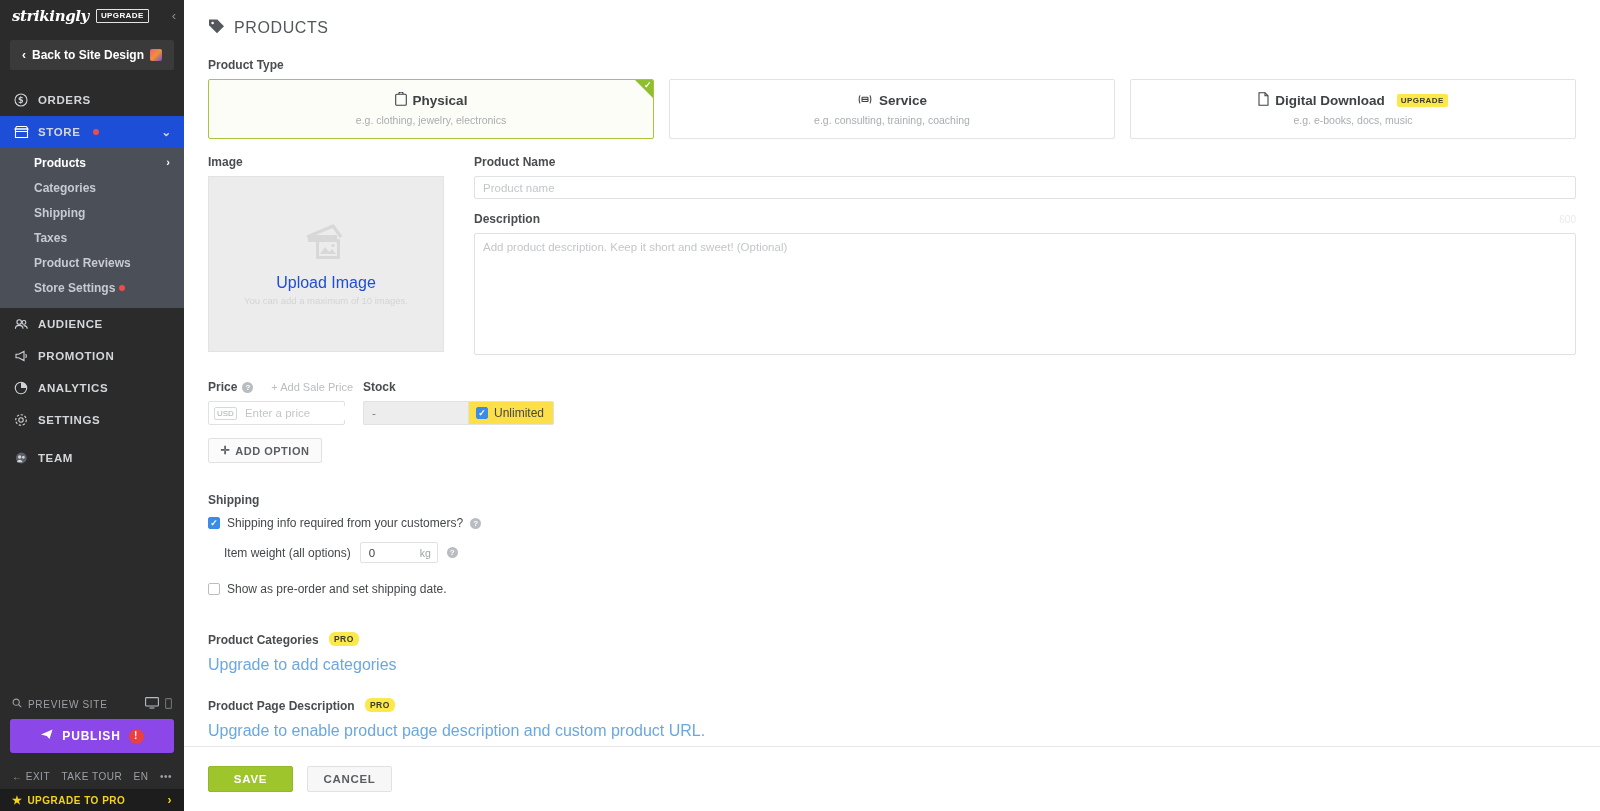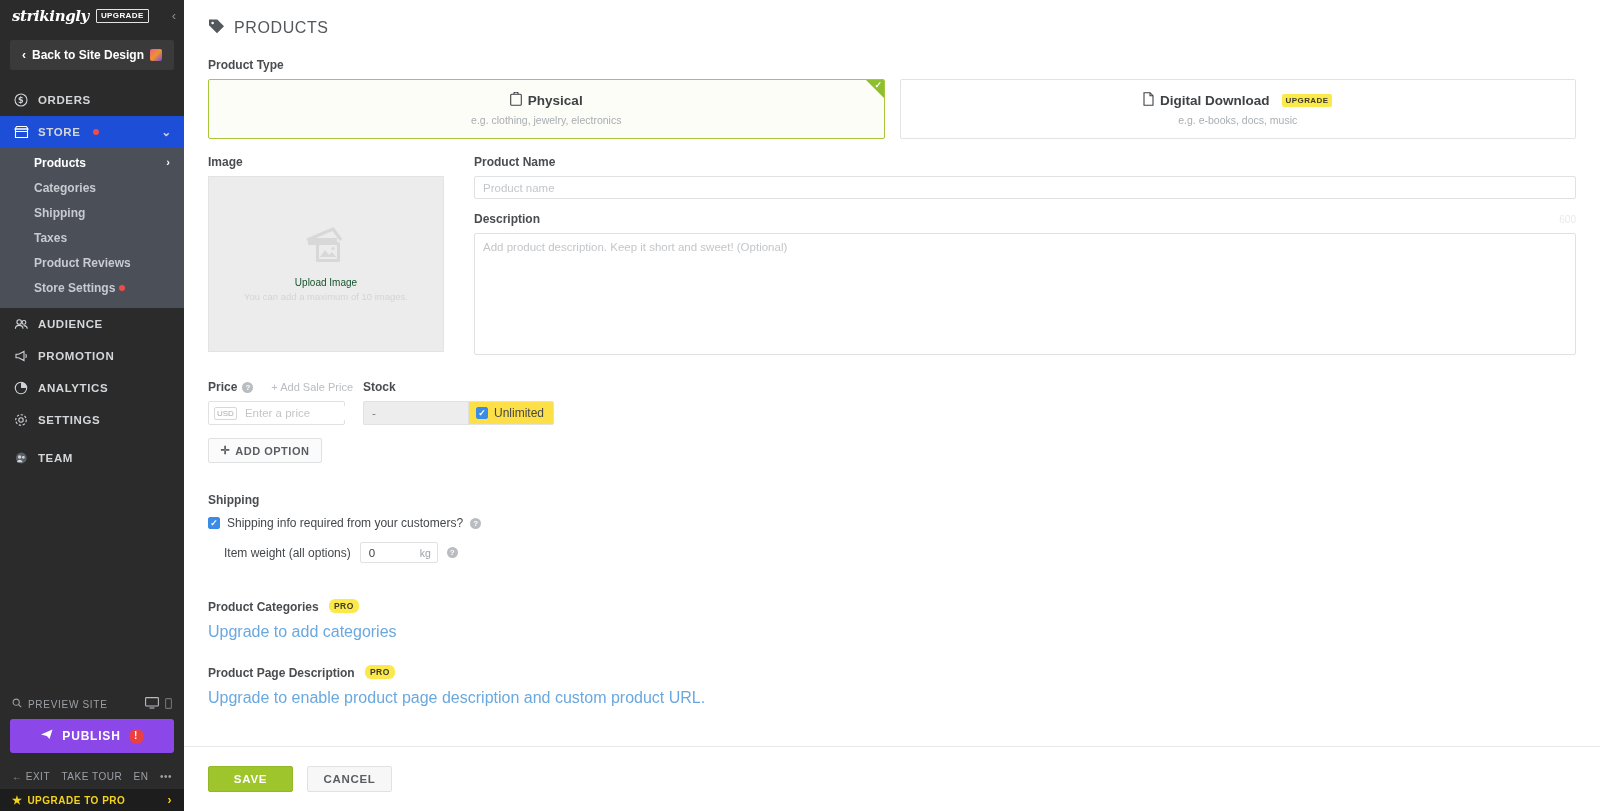--- a/index.html
+++ b/index.html
@@ -214,21 +214,21 @@
   .mid-row { display:flex; gap:30px; margin-top:16px; }
   .img-col { width:236px; }
   .img-drop {
     width:236px; height:176px;
     background:#ececec; border:1px solid #e3e3e3;
     display:flex; flex-direction:column;
     align-items:center; justify-content:center;
     cursor:pointer;
   }
   .img-icon { opacity:0.55; margin-bottom:6px; }
-  .img-drop .up-title { font-size:10px; color:#14532d; }
+  .img-drop .up-title { font-size:16px; color:#1d4ed8; }
   .img-drop .up-sub { font-size:9.5px; color:#d4d4d4; margin-top:3px; }
 
   .name-col { flex:1; }
   .txt-input {
     width:100%; height:23px;
     border:1px solid #dfe1e3; border-radius:2px;
     padding:0 8px; font-size:11.5px; color:#3e4245;
     font-family:"Liberation Sans", sans-serif;
     background:#ffffff; outline:none;
   }
@@ -546,20 +546,33 @@
                   <path d="M4 2.2V1.2a1 1 0 0 1 1-1h2a1 1 0 0 1 1 1v1" fill="none" stroke="#3e4245" stroke-width="1.1"></path>
                 </svg>
             </span>
             <span>Physical</span>
           </div>
           <div class="t-sub">e.g. clothing, jewelry, electronics</div>
           <div class="corner-check"></div>
           <div class="corner-check-mark">✓</div>
         </div>
 
+        <div class="type-card">
+          <div class="t-title">
+            <span>
+              <svg width="16" height="13" viewBox="0 0 16 13">
+                  <path d="M3.2 2.3C1.8 3.5 1.8 9 3.2 10.3M12.8 2.3c1.4 1.2 1.4 6.7 0 8" fill="none" stroke="#3e4245" stroke-width="1.1"></path>
+                  <rect x="5" y="4.3" width="6" height="4.2" rx="0.6" fill="none" stroke="#3e4245" stroke-width="1.1"></rect>
+                  <path d="M5 6.4h6" stroke="#3e4245" stroke-width="1.1"></path>
+                </svg>
+            </span>
+            <span>Service</span>
+          </div>
+          <div class="t-sub">e.g. consulting, training, coaching</div>
+        </div>
 
         <div class="type-card">
           <div class="t-title">
             <span>
               <svg width="11" height="14" viewBox="0 0 11 14">
                   <path d="M1 0.7h6l3 3v9.6H1z" fill="none" stroke="#3e4245" stroke-width="1.1"></path>
                   <path d="M7 0.7v3h3" fill="none" stroke="#3e4245" stroke-width="1.1"></path>
                 </svg>
             </span>
             <span>Digital Download</span>
@@ -648,20 +661,24 @@
 
         <div class="ck-row sub">
           <span>Item weight (all options)</span>
           <span class="weight-wrap">
             <input class="weight-inp" type="text" value="0" style="">
             <span class="weight-unit">kg</span>
           </span>
           <span class="help-q">?</span>
         </div>
 
+        <div class="ck-row pre">
+          <span class="cb"></span>
+          <span>Show as pre-order and set shipping date.</span>
+        </div>
       </div>
 
       <div class="pro-block">
         <div class="pro-head">
           <span>Product Categories</span>
           <span class="badge-pro">PRO</span>
         </div>
         <span class="pro-link">Upgrade to add categories</span>
       </div>
 

